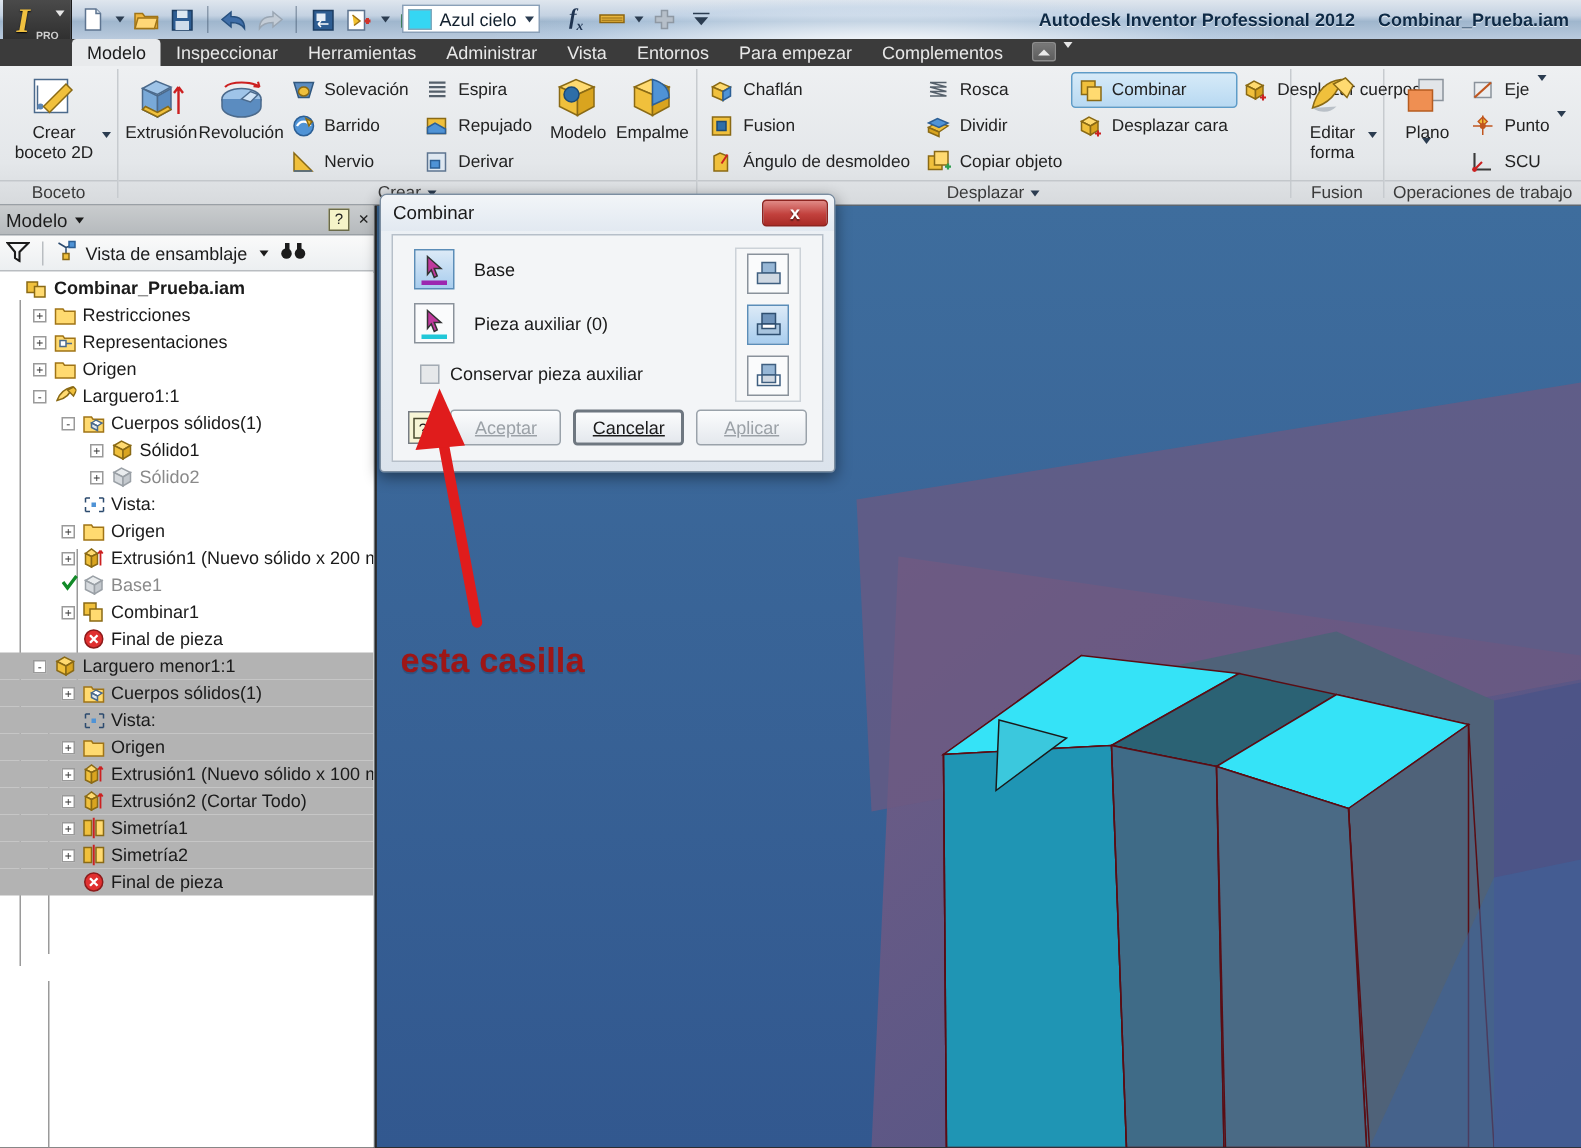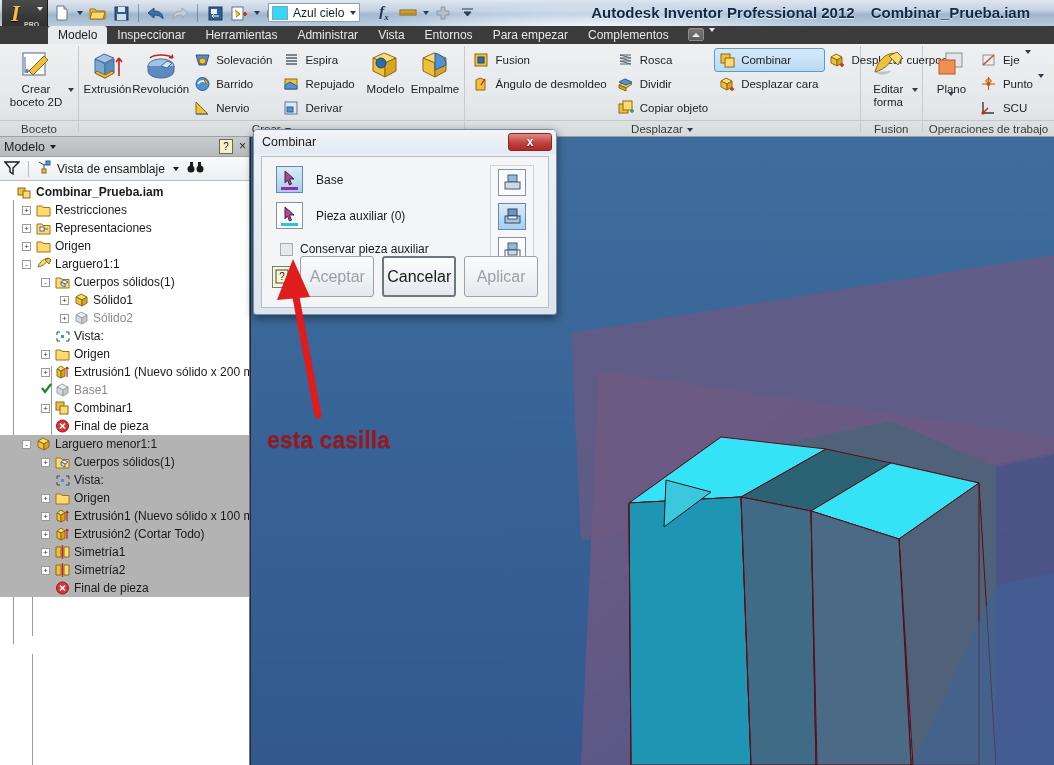--- a/index.html
+++ b/index.html
@@ -17,22 +17,22 @@
   #titlebar {
     position:absolute; left:0; top:0; width:1054px; height:26px;
     background:linear-gradient(to bottom,#dfe6ee 0%,#c4d2e2 40%,#9fb6cd 55%,#b9cadd 100%);
     overflow:hidden;
   }
   #titlebar .glow {
     position:absolute; left:330px; top:0; width:520px; height:26px;
     background:radial-gradient(ellipse at 50% 120%, rgba(255,255,255,.95) 0%, rgba(190,215,240,.25) 60%, rgba(190,215,240,0) 75%);
   }
   #apptitle {
-    position:absolute; right:24px; top:4px; height:18px; line-height:18px;
-    color:#0e2a46; font-size:15px; font-weight:bold; white-space:nowrap;
+    position:absolute; right:8px; top:4px; height:18px; line-height:18px;
+    color:#0e2a46; font-size:12px; font-weight:bold; white-space:nowrap;
     text-shadow:0 1px 0 rgba(255,255,255,.75);
   }
   #apptitle .docname { margin-left:12px; }
 
   
   #orb {
     position:absolute; left:2px; top:0; width:46px; height:30px;
     background:linear-gradient(to bottom,#4a4a4a,#2d2d2d);
     border:1px solid #1b1b1b; border-top:none; border-left:none;
     border-radius:0 0 4px 0;
@@ -203,24 +203,25 @@
     width:28px; height:27px; border:1px solid #8a929b; background:#fafbfc;
     display:flex; align-items:center; justify-content:center;
   }
   .opbtn.active { background:linear-gradient(to bottom,#dceaf7,#a8cdee); border-color:#5b8db8; }
   #dlg-foot { position:absolute; left:10px; right:10px; bottom:10px; display:flex; align-items:center; }
   #helpbtn {
     width:22px; height:22px; border:1px solid #767c83; background:#f7f5d6;
     display:flex; align-items:center; justify-content:center; font-size:12px; color:#222;
   }
   .dbtn {
-    height:41px; border:1px solid #9aa2aa; border-radius:3px;
+    height:24px; border:1px solid #9aa2aa; border-radius:3px;
     background:linear-gradient(to bottom,#fbfcfd,#e4e8ed);
-    font-size:16px; color:#1a1a1a; display:flex; align-items:center; justify-content:center;
+    font-size:12px; color:#1a1a1a; display:flex; align-items:center; justify-content:center;
     margin-left:8px;
+    text-decoration:underline;
   }
   .dbtn.w { width:80px; }
   .dbtn.disabled { color:#9ba1a7; }
   .dbtn.strong { border:2px solid #6e7780; }
 
   
   #anno {
     position:absolute; left:267px; top:425px; color:#9e1616;
     font-size:23px; font-weight:bold; line-height:30px; z-index:30;
     text-shadow:0 1px 0 rgba(0,0,0,.15);
@@ -493,20 +494,30 @@
     </div>
     <div class="caption">
       <span>Crear</span><span class="tri-d"></span>
     </div>
   </div>
   <div class="pdiv"></div>
 
   <div class="panel" style="width:395px">
     <div class="body">
       <div class="smallcol">
+        <div class="smallbtn">
+          <span class="ic">
+            <svg width="17" height="16" viewBox="0 0 17 16">
+                <path d="M2 6l5-3 7 3-5 3z" fill="#ffda70" stroke="#8a6a15"></path>
+                <path d="M2 6v6l7 3V9z" fill="#f0c03c" stroke="#8a6a15"></path>
+                <path d="M9 9l5-3v6l-5 3z" fill="#4f93d6" stroke="#2c5f95"></path>
+              </svg>
+          </span>
+          <span>Chaflán</span>
+        </div>
         <div class="smallbtn">
           <span class="ic">
             <svg width="17" height="16" viewBox="0 0 17 16">
                 <rect x="2" y="2" width="12" height="12" fill="#f0c03c" stroke="#8a6a15"></rect>
                 <rect x="5" y="5" width="6" height="6" fill="#2e6ea8" stroke="#1d4a74"></rect>
               </svg>
           </span>
           <span>Fusion</span>
         </div>
         <div class="smallbtn">

